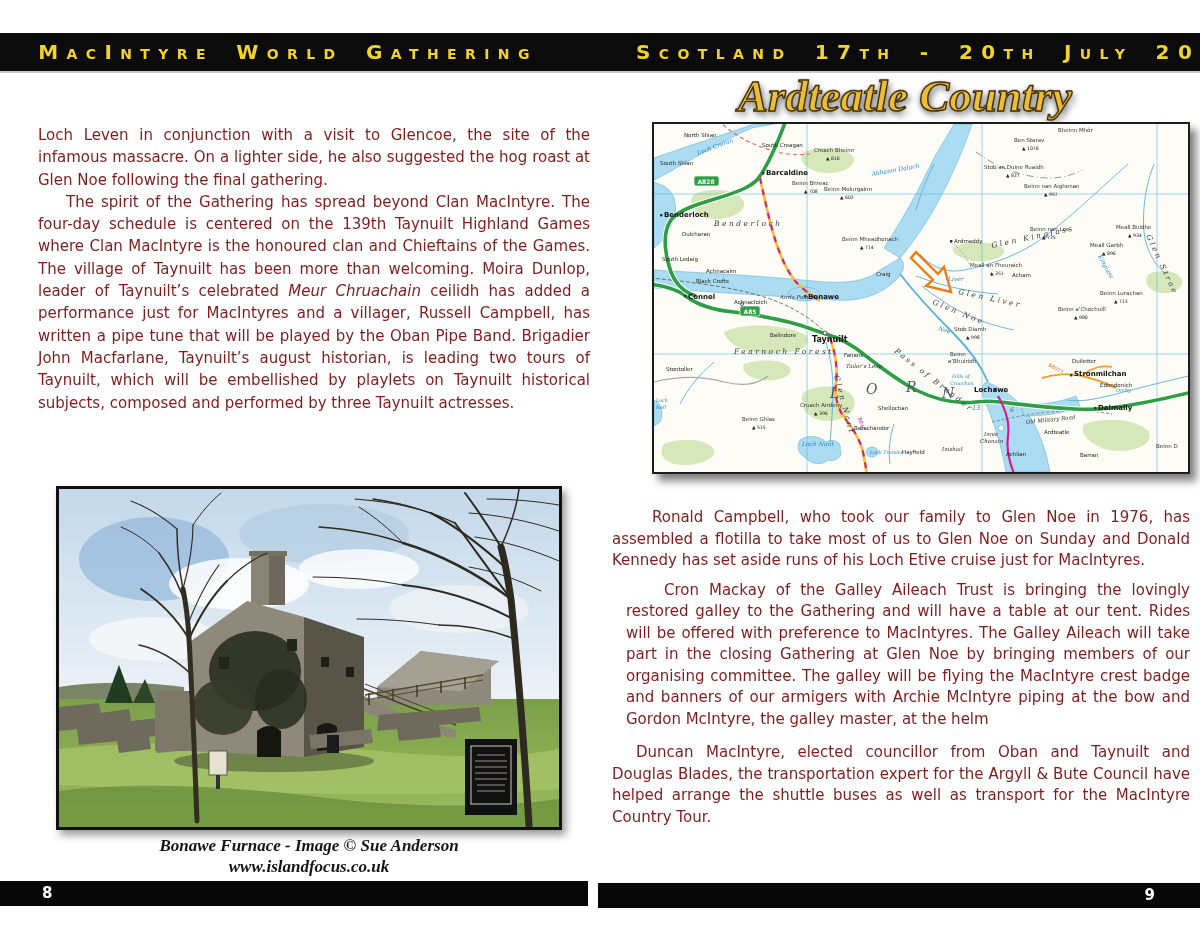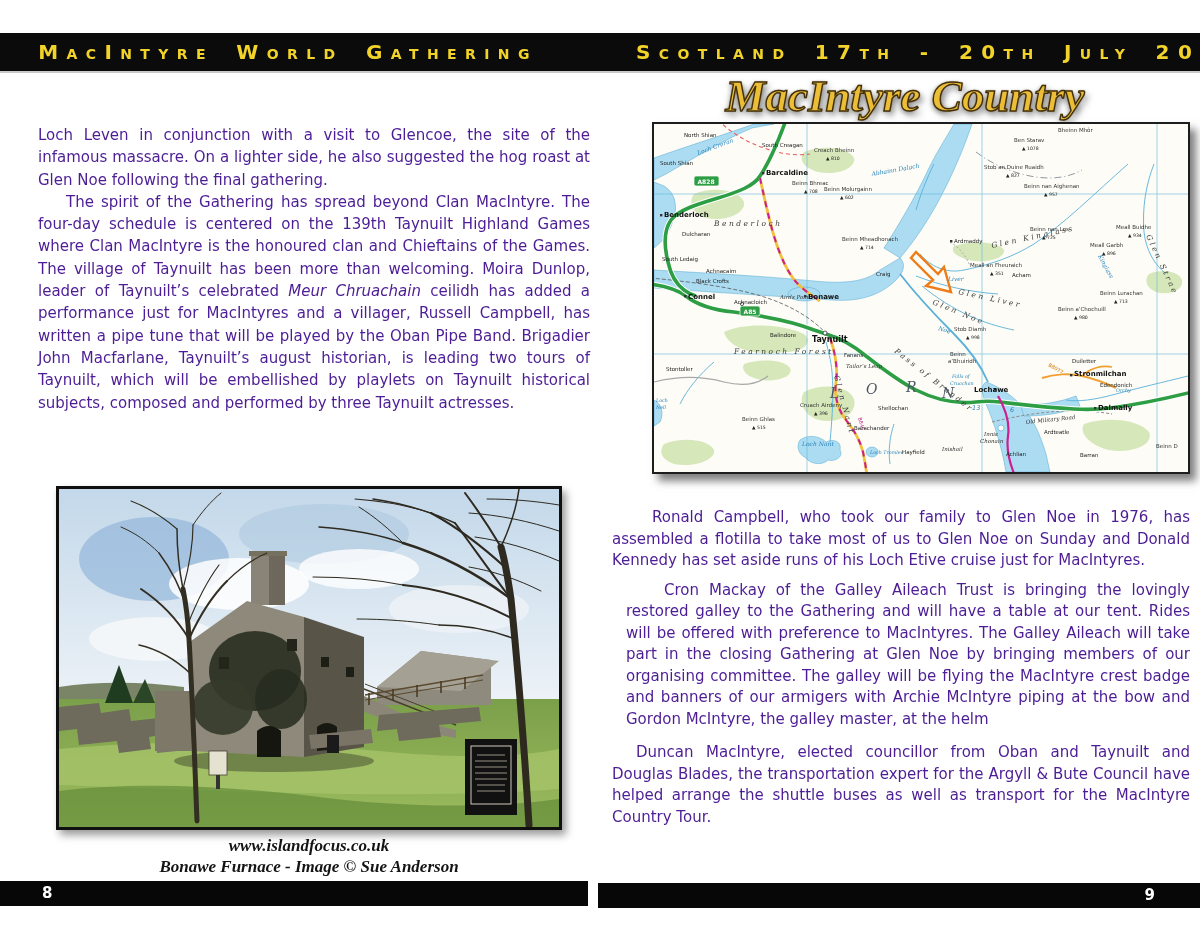--- a/index.html
+++ b/index.html
@@ -15,21 +15,21 @@
   .header-text.left{left:28px;width:520px;}
   .header-text.right{left:636px;width:540px;}
 
   
   .country-title{position:absolute;left:638px;top:70px;width:534px;text-align:center;
     font-family:"Liberation Serif",serif;font-style:italic;font-weight:bold;font-size:45px;
     color:#ecbe38;-webkit-text-stroke:1.4px #43300a;
     text-shadow:0 0 2px #5a4410,3px 4px 6px rgba(110,110,110,0.85),-2px 2px 5px rgba(130,130,130,0.6);}
 
   
-  .col{position:absolute;color:#4c1d95;text-align:justify;font-size:15px;}
+  .col{position:absolute;color:#7f1d1d;text-align:justify;font-size:15px;}
   .col p{margin:0;}
   .left-col{left:38px;top:124px;width:552px;line-height:22.3px;}
   .left-col p + p{text-indent:28px;}
   .right-col{left:612px;top:507px;width:578px;line-height:21.5px;}
   .right-col p + p{margin-top:8px;}
   .right-col p:nth-child(1){text-indent:40px;}
   .right-col p:nth-child(2){text-indent:38px;margin-left:14px;}
   .right-col p:nth-child(3){text-indent:24px;margin-top:12px;}
   .ital{font-style:italic;}
 
@@ -201,25 +201,25 @@
     <path d="M500,42 C470,32 440,26 410,24" stroke-width="1"></path>
     <path d="M500,72 C472,60 444,52 416,48" stroke-width="1"></path>
     <path d="M500,16 C476,12 452,10 428,10" stroke-width="1"></path>
     <path d="M482,102 C458,90 434,82 410,78" stroke-width="1"></path>
     <path d="M344,54 C330,40 316,28 300,18" stroke-width="1"></path>
   </g>
 </svg>
 </div>
 
 <div class="caption">
+  <div>Bonawe Furnace - Image © Sue Anderson</div>
   <div>www.islandfocus.co.uk</div>
-  <div>Bonawe Furnace - Image © Sue Anderson</div>
-</div>
-
-<div class="country-title">MacIntyre Country</div>
+</div>
+
+<div class="country-title">Ardteatle Country</div>
 
 <div class="map-frame">
 <svg id="map-svg" width="534" height="348" viewBox="0 0 534 348">
   <rect x="0" y="0" width="534" height="348" fill="#fdfcf6"></rect>
 
   <g fill="#d6e7ba">
     <path d="M150,28 C170,20 195,24 200,34 C202,44 184,52 164,48 C150,44 144,36 150,28 Z"></path>
     <path d="M40,70 C60,62 85,66 90,78 C92,90 70,98 52,94 C38,90 34,78 40,70 Z"></path>
     <path d="M70,208 C90,198 130,200 150,210 C160,218 150,228 130,228 C105,232 75,226 70,208 Z"></path>
     <path d="M150,268 C170,258 195,262 200,275 C204,290 185,300 165,296 C150,292 144,278 150,268 Z"></path>

